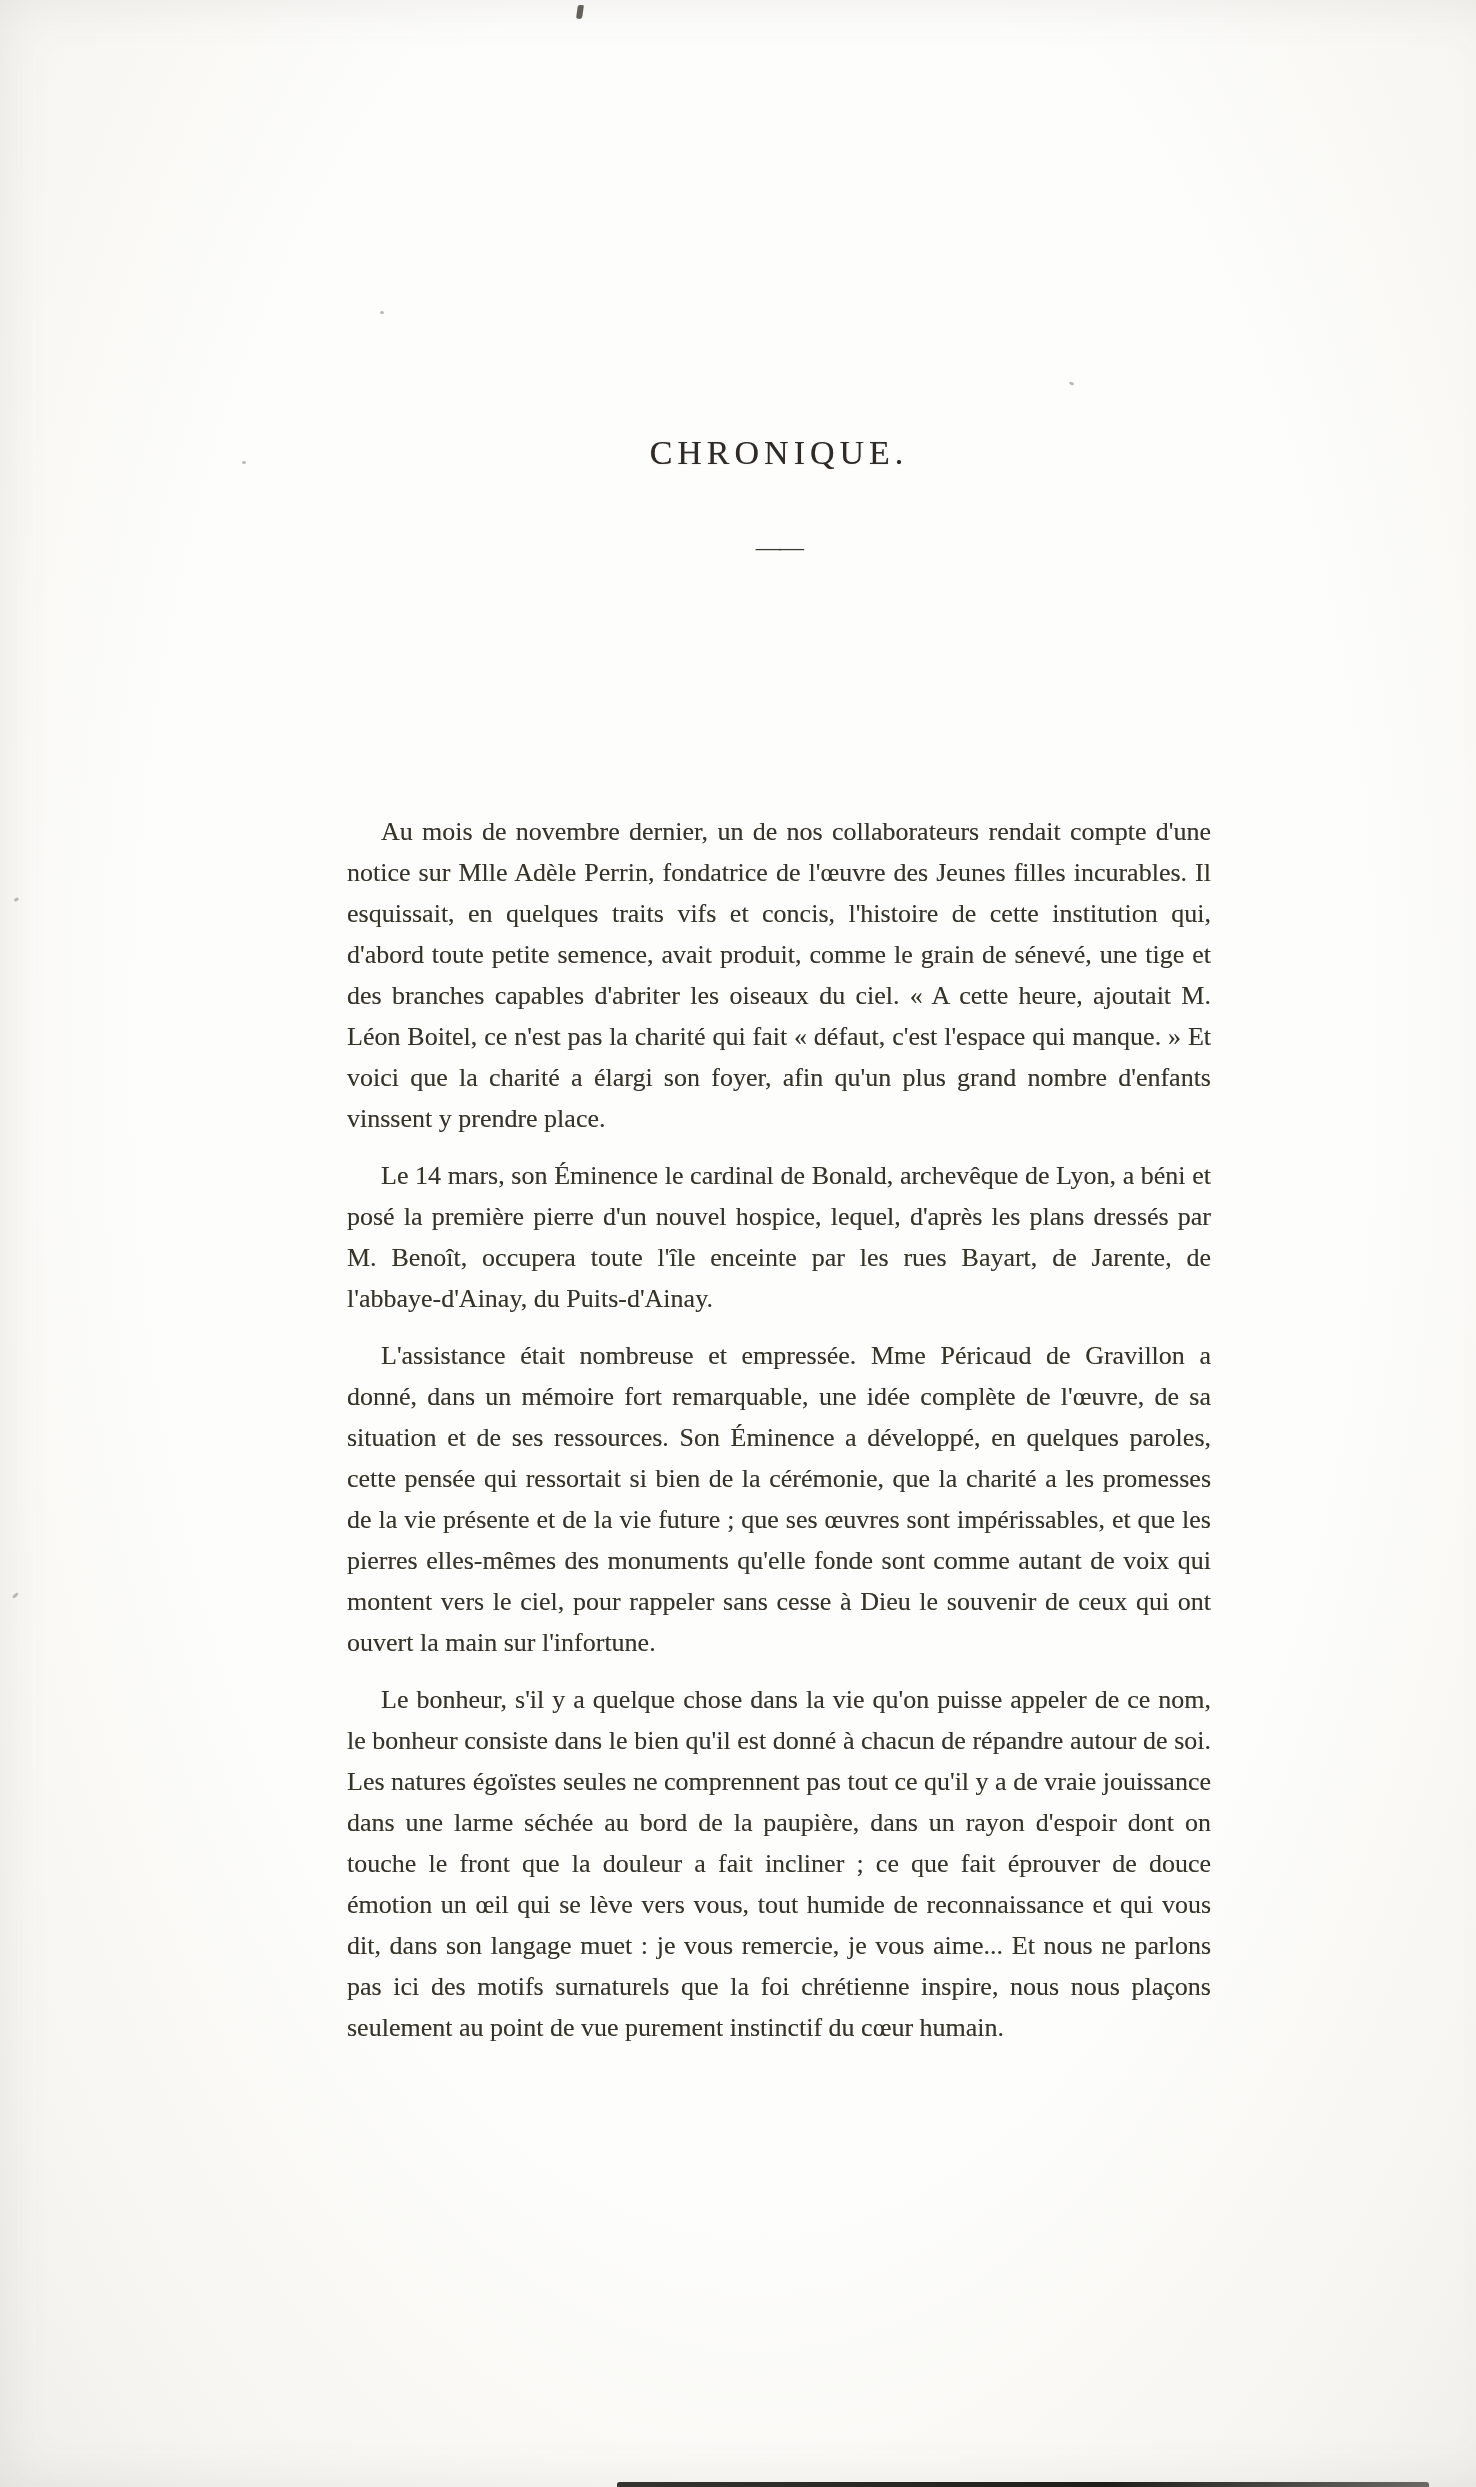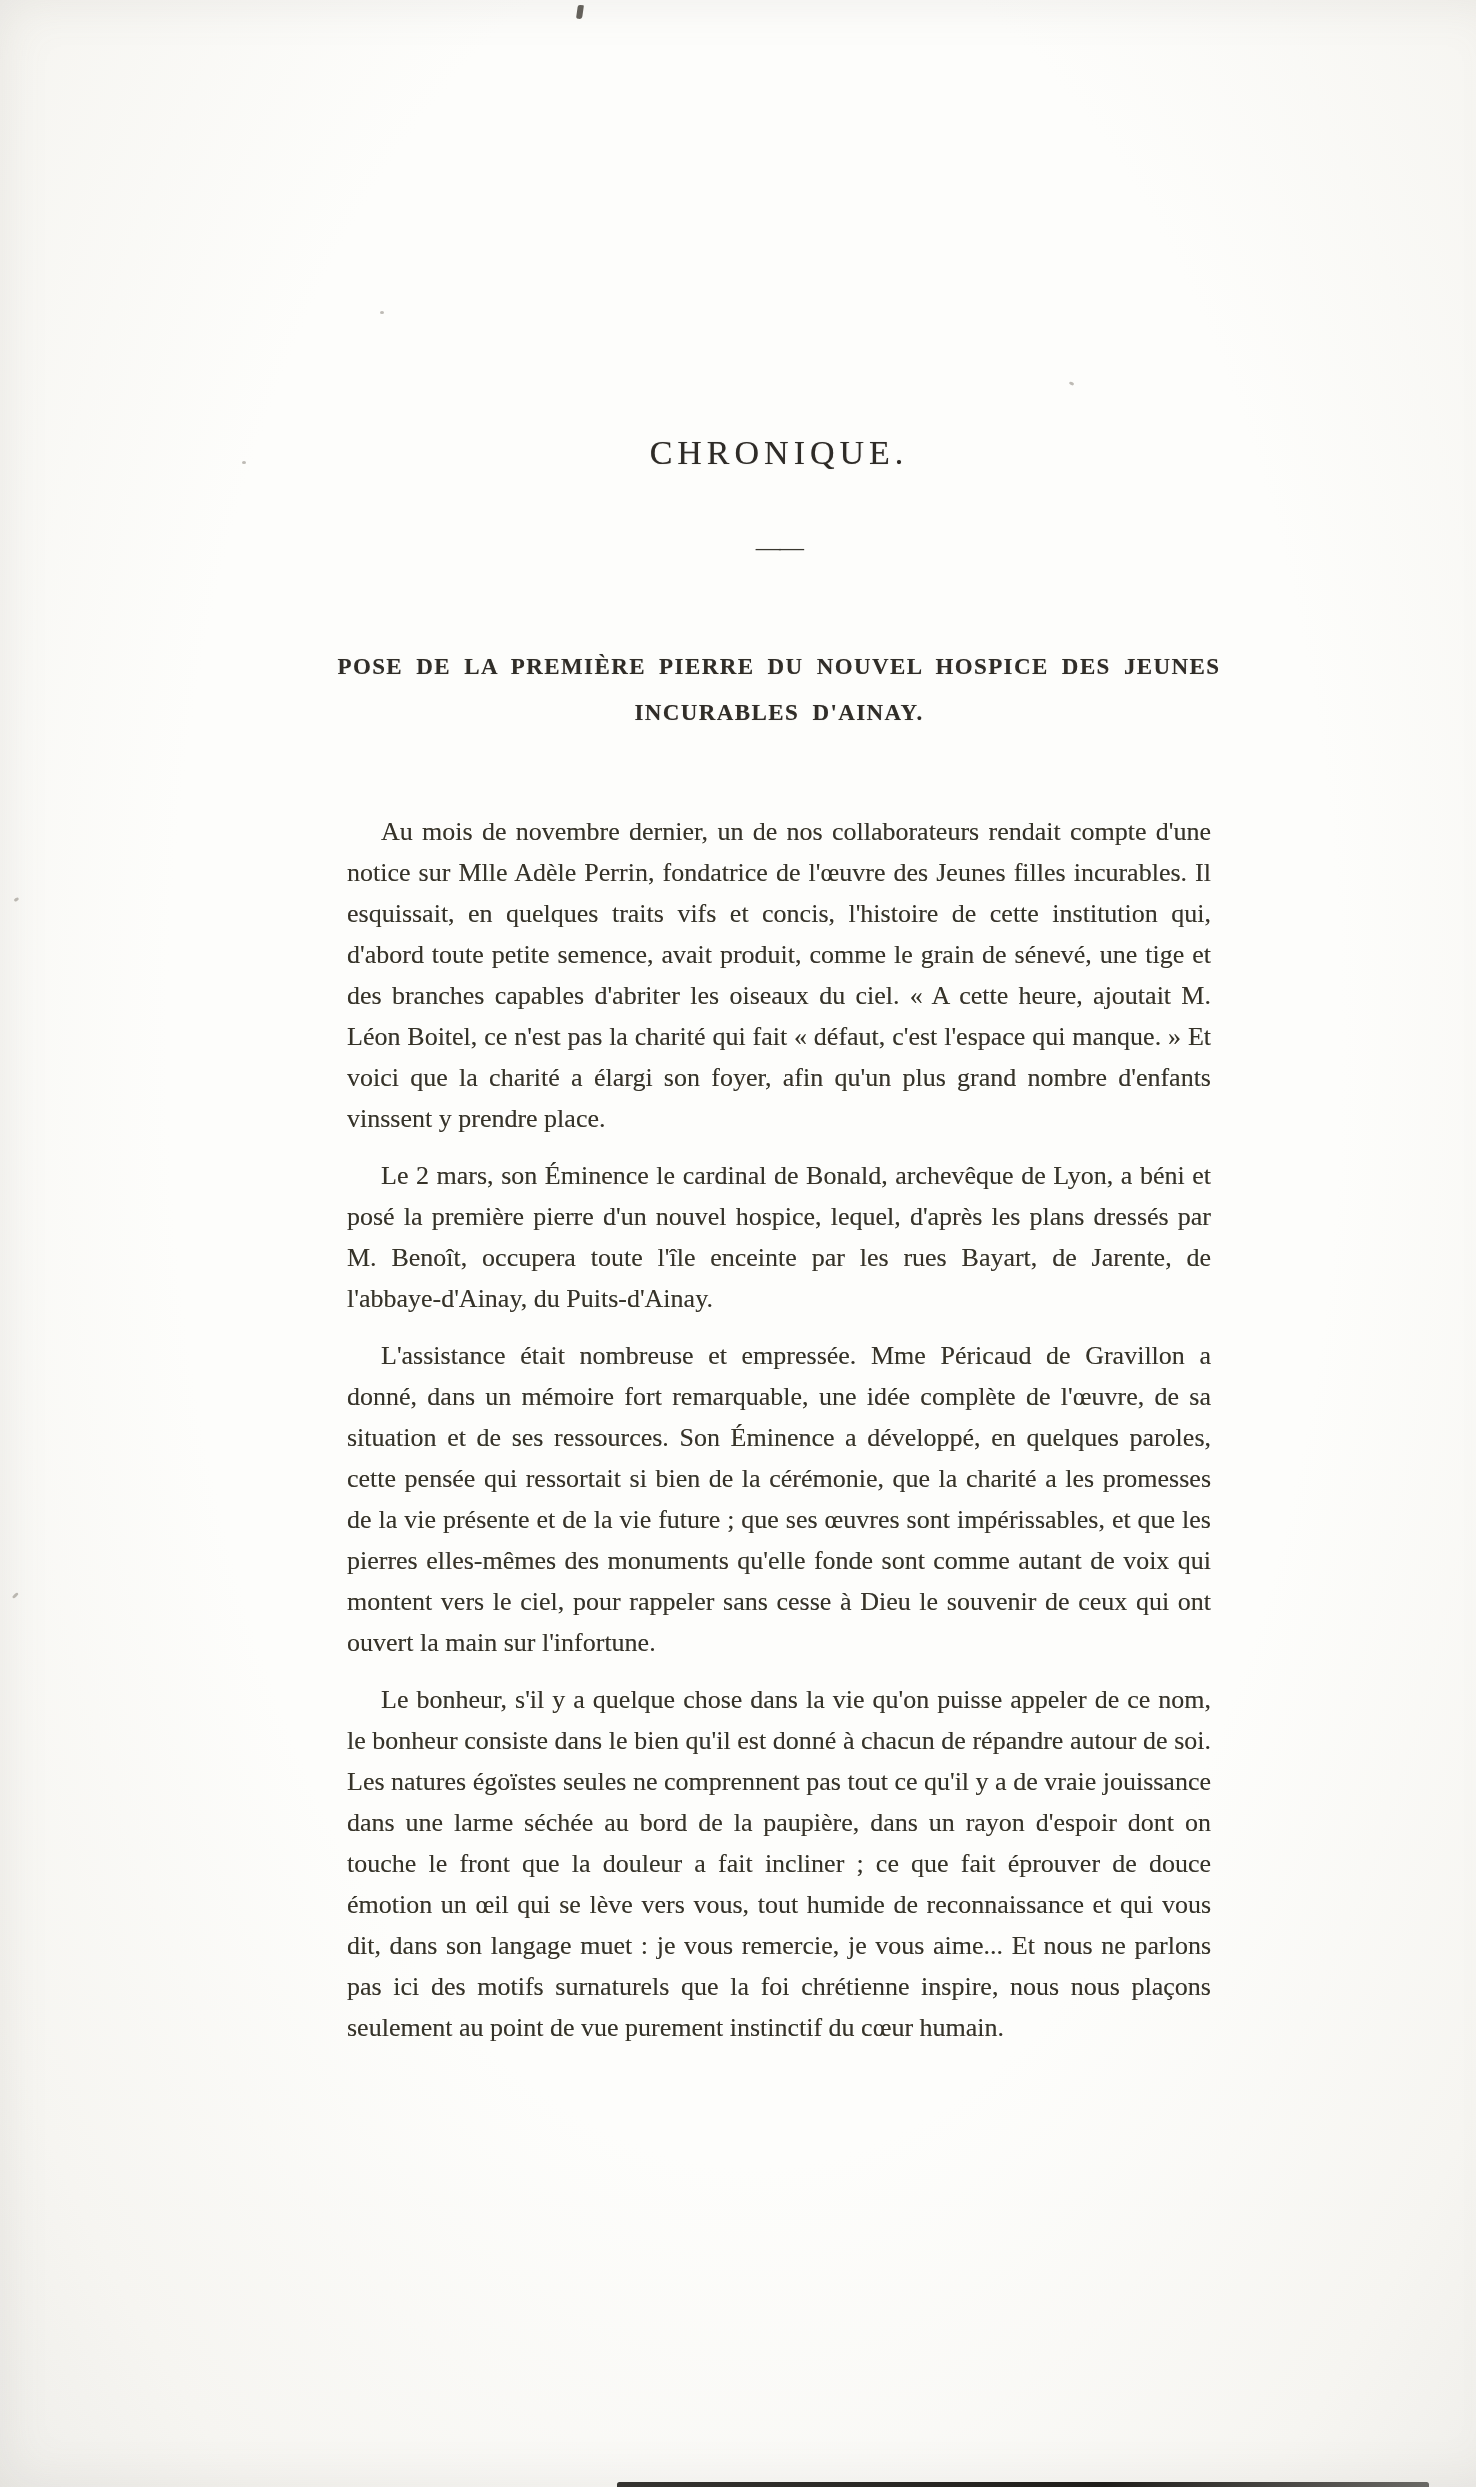--- a/index.html
+++ b/index.html
@@ -123,28 +123,24 @@
   <div class="speck speck-3"></div>
   <div class="speck speck-4"></div>
   <div class="speck speck-5"></div>
 
   <div class="content">
 
     <h1 class="doc-title">CHRONIQUE.</h1>
 
     <div class="divider">——</div>
 
-    <h2 class="section-heading">
-      <span class="line">POSE DE LA PREMIÈRE PIERRE DU NOUVEL HOSPICE DES JEUNES</span>
-      <span class="line">INCURABLES D'AINAY.</span>
-    </h2>
 
     <div class="body-text">
         <p>Au mois de novembre dernier, un de nos collaborateurs rendait compte d'une notice sur Mlle Adèle Perrin, fondatrice de l'œuvre des Jeunes filles incurables. Il esquissait, en quelques traits vifs et concis, l'histoire de cette institution qui, d'abord toute petite semence, avait produit, comme le grain de sénevé, une tige et des branches capables d'abriter les oiseaux du ciel. « A cette heure, ajoutait M. Léon Boitel, ce n'est pas la charité qui fait « défaut, c'est l'espace qui manque. » Et voici que la charité a élargi son foyer, afin qu'un plus grand nombre d'enfants vinssent y prendre place.</p>
-        <p>Le 2 mars, son Éminence le cardinal de Bonald, archevêque de Lyon, a béni et posé la première pierre d'un nouvel hospice, lequel, d'après les plans dressés par M. Benoît, occupera toute l'île enceinte par les rues Bayart, de Jarente, de l'abbaye-d'Ainay, du Puits-d'Ainay.</p>
+        <p>Le 14 mars, son Éminence le cardinal de Bonald, archevêque de Lyon, a béni et posé la première pierre d'un nouvel hospice, lequel, d'après les plans dressés par M. Benoît, occupera toute l'île enceinte par les rues Bayart, de Jarente, de l'abbaye-d'Ainay, du Puits-d'Ainay.</p>
         <p>L'assistance était nombreuse et empressée. Mme Péricaud de Gravillon a donné, dans un mémoire fort remarquable, une idée complète de l'œuvre, de sa situation et de ses ressources. Son Éminence a développé, en quelques paroles, cette pensée qui ressortait si bien de la cérémonie, que la charité a les promesses de la vie présente et de la vie future ; que ses œuvres sont impérissables, et que les pierres elles-mêmes des monuments qu'elle fonde sont comme autant de voix qui montent vers le ciel, pour rappeler sans cesse à Dieu le souvenir de ceux qui ont ouvert la main sur l'infortune.</p>
         <p>Le bonheur, s'il y a quelque chose dans la vie qu'on puisse appeler de ce nom, le bonheur consiste dans le bien qu'il est donné à chacun de répandre autour de soi. Les natures égoïstes seules ne comprennent pas tout ce qu'il y a de vraie jouissance dans une larme séchée au bord de la paupière, dans un rayon d'espoir dont on touche le front que la douleur a fait incliner ; ce que fait éprouver de douce émotion un œil qui se lève vers vous, tout humide de reconnaissance et qui vous dit, dans son langage muet : je vous remercie, je vous aime... Et nous ne parlons pas ici des motifs surnaturels que la foi chrétienne inspire, nous nous plaçons seulement au point de vue purement instinctif du cœur humain.</p>
       </div>
 
   </div>
 
   <div class="bottom-edge"></div>
 
 </div>
 

